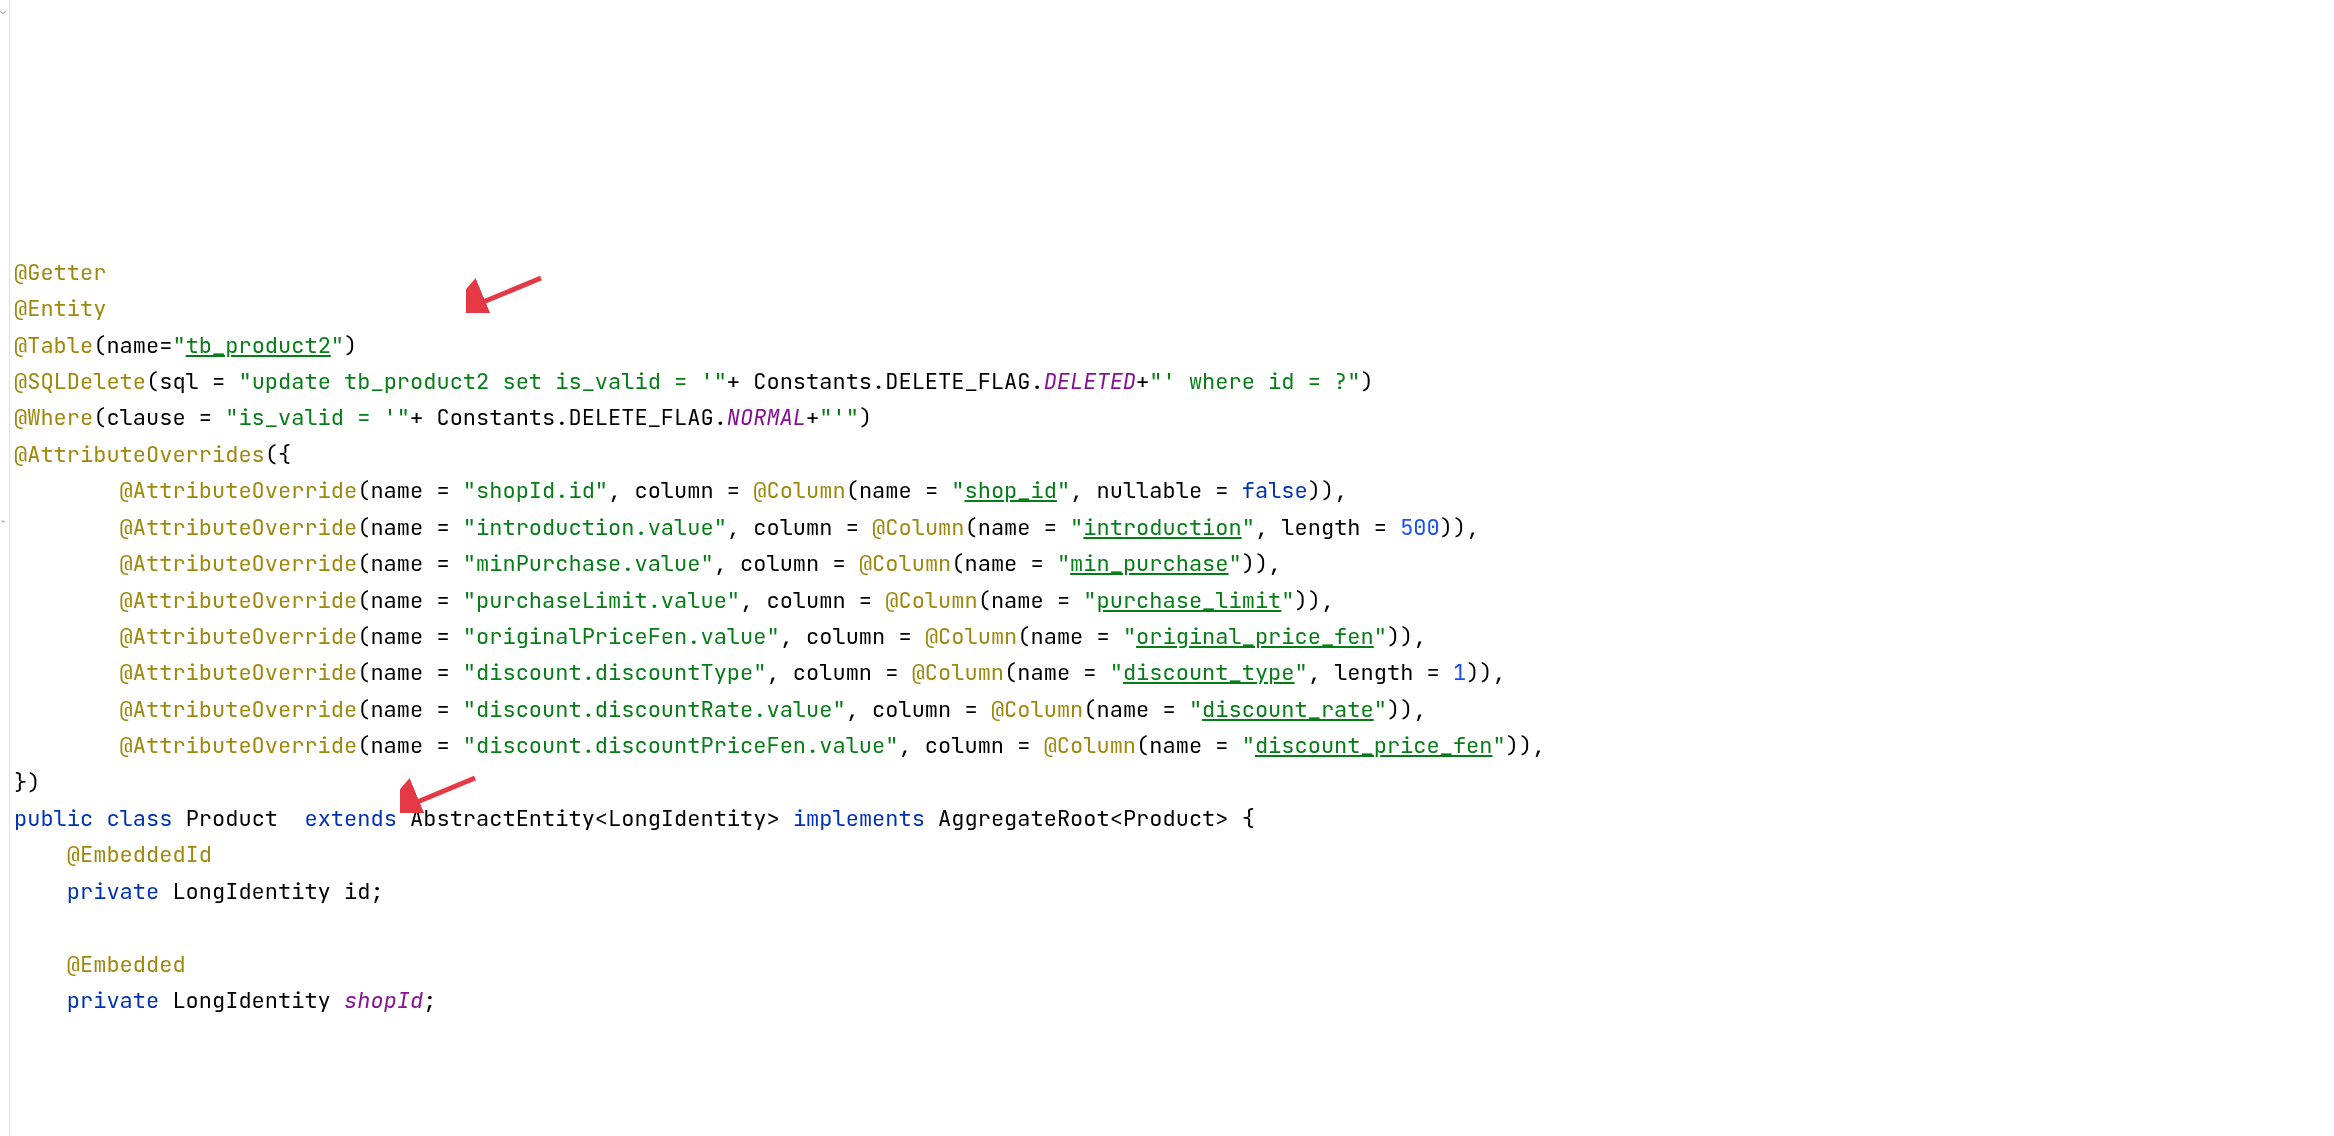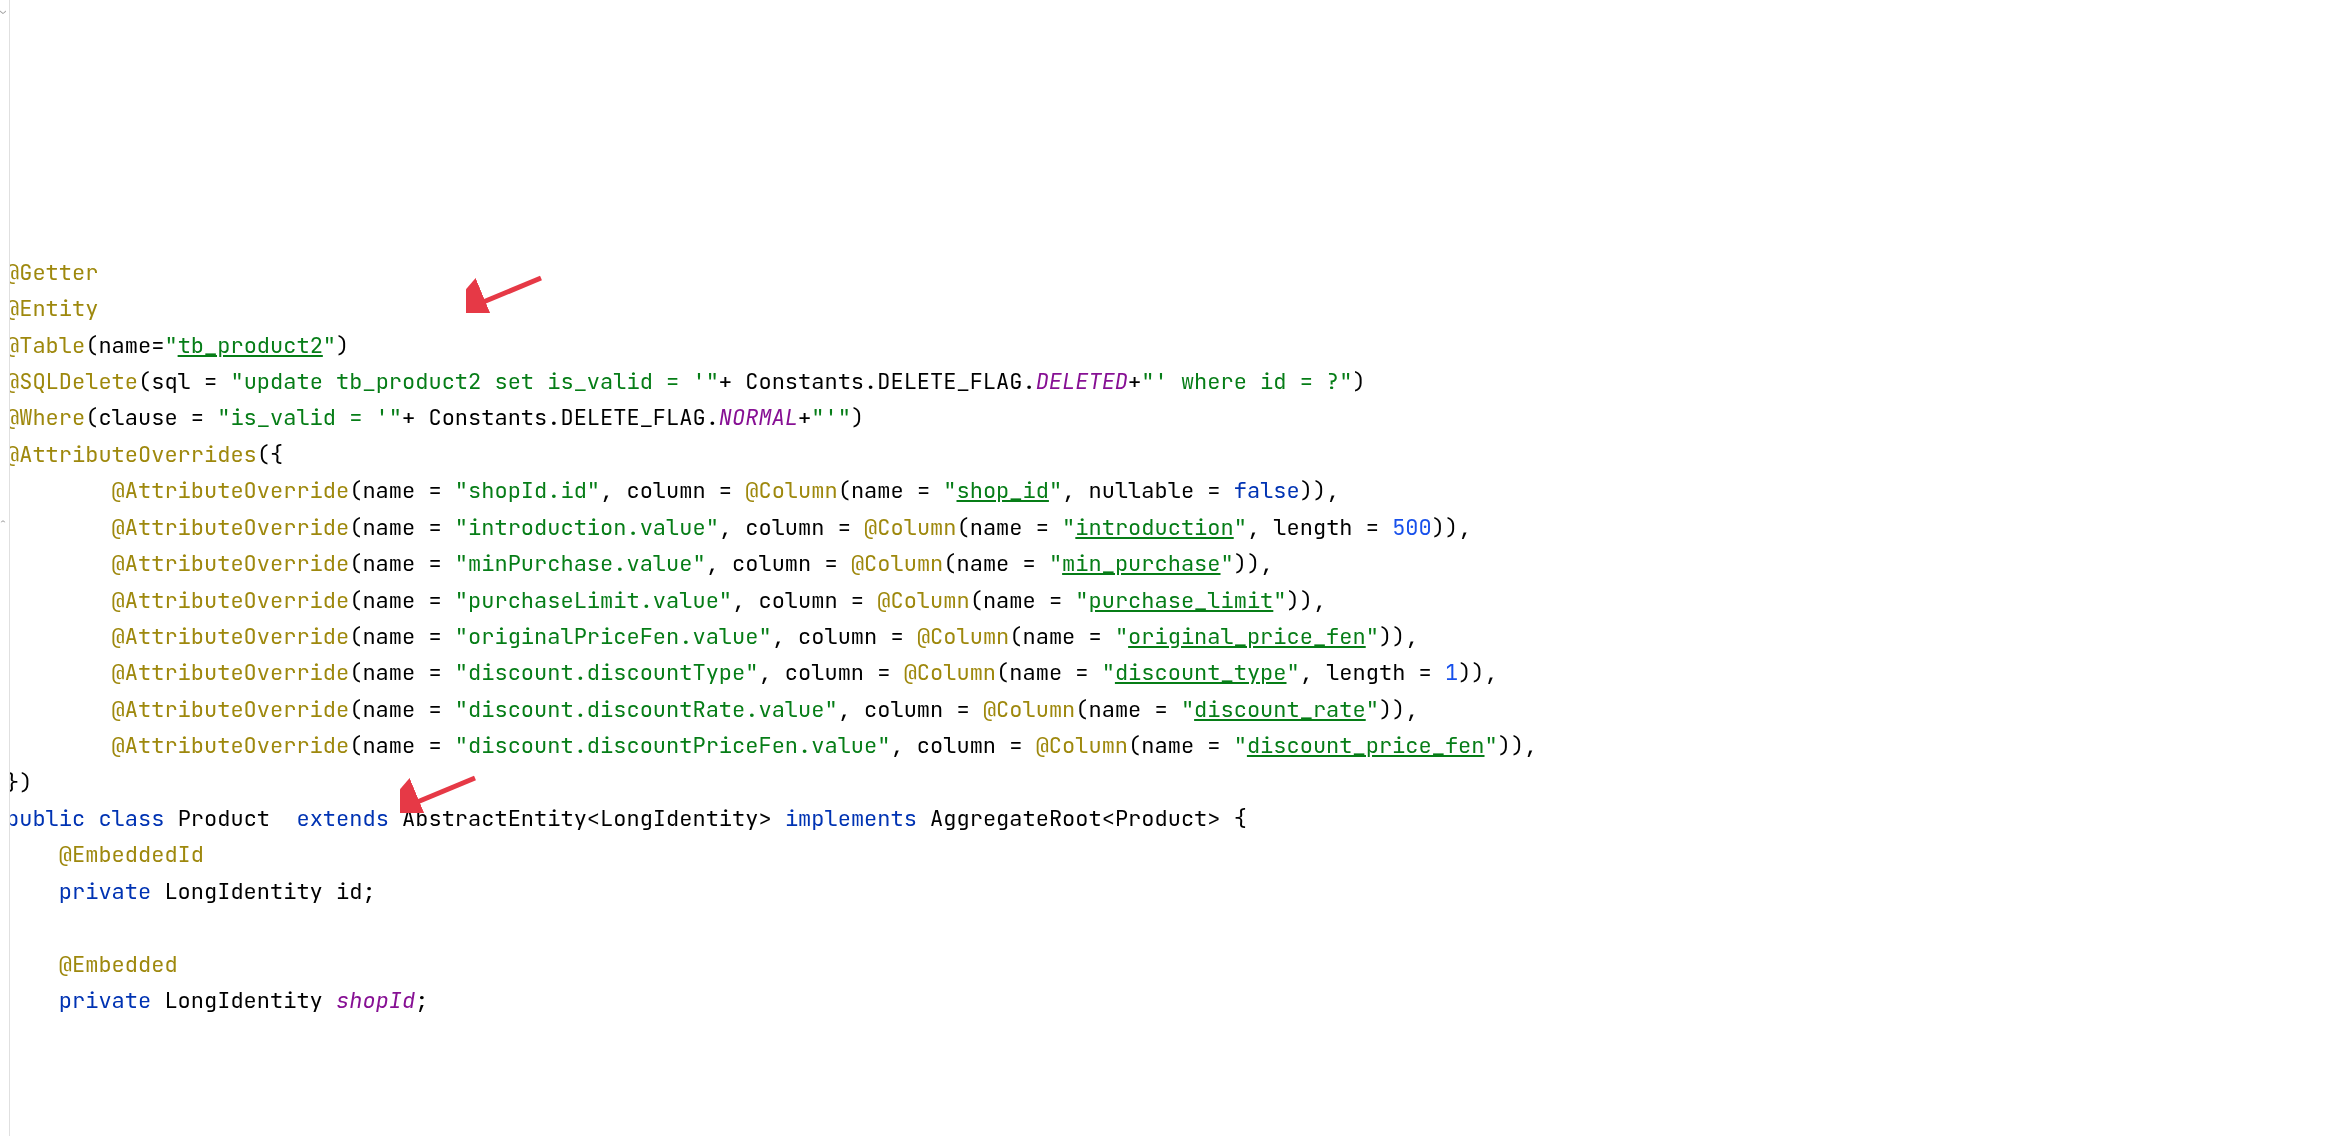--- a/index.html
+++ b/index.html
@@ -22,21 +22,21 @@
   .gutter-marker {
     position: absolute;
     left: 0;
     width: 10px;
     height: 10px;
     font-size: 10px;
     line-height: 10px;
     color: #9e9e9e;
   }
   .code {
-    padding-left: 6px;
+    padding-left: 14px;
     overflow-x: auto;
   }
   .kw   { color: #0033b3; }         
   .anno { color: #9e880d; }         
   .str  { color: #067d17; }         
   .str .ul { text-decoration: underline; text-decoration-color: #067d17; }
   .num  { color: #1750eb; }         
   .ident{ color: #000000; }         
   .type { color: #000000; }         
   .field{ color: #871094; font-style: italic; }  

